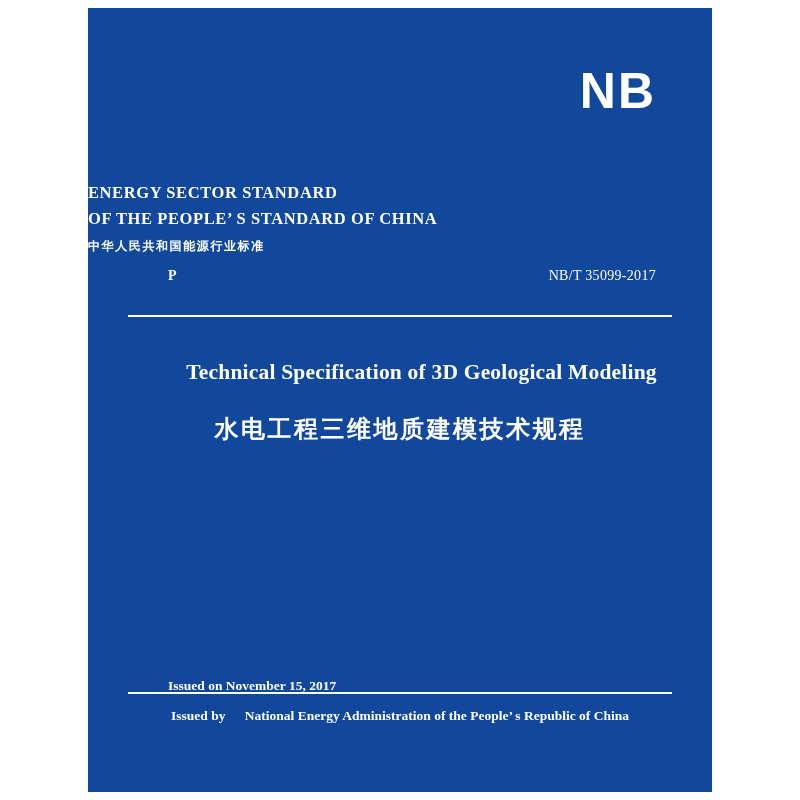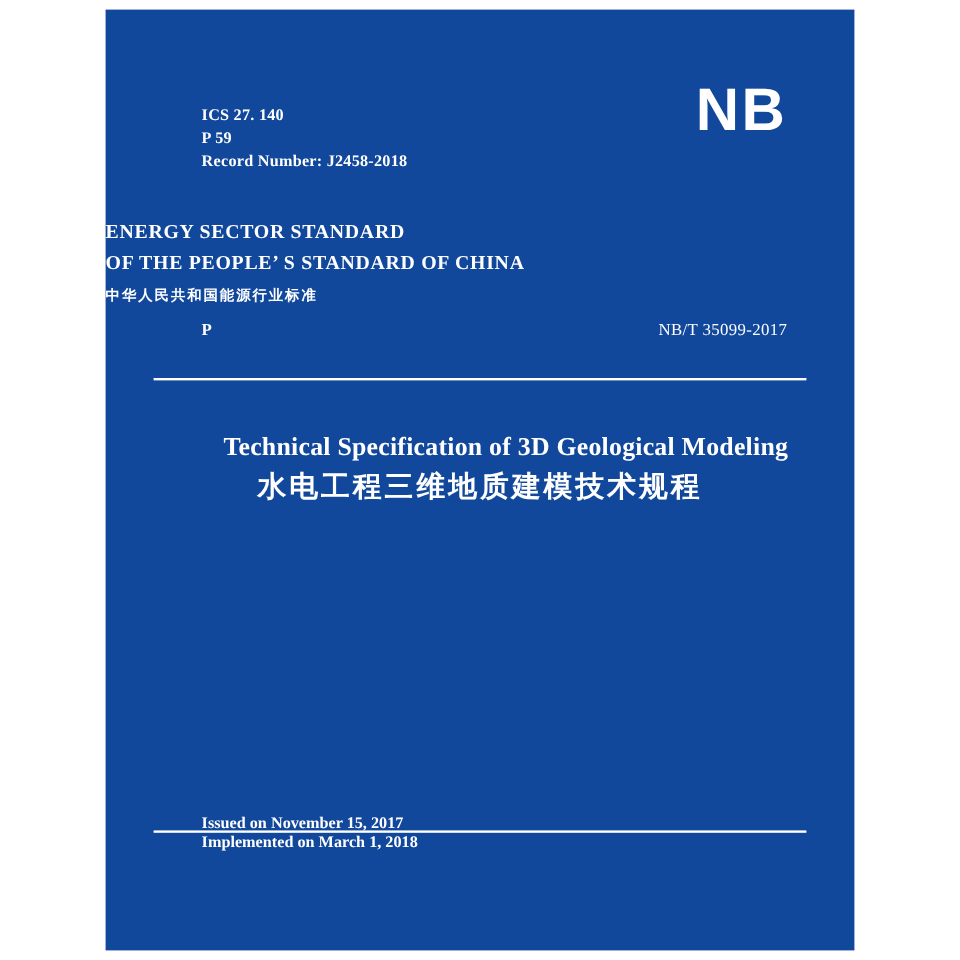--- a/index.html
+++ b/index.html
@@ -115,21 +115,21 @@
     text-align: center;
   }
   .title-en {
     font-size: 21.5px;
     font-weight: bold;
     line-height: 1.55;
     letter-spacing: 0.2px;
     padding-left: 43px;
   }
   .title-cn {
-    margin-top: 0;
+    margin-top: 24px;
     font-size: 24px;
     font-weight: bold;
     letter-spacing: 2.5px;
   }
   
   .dates-row {
     position: absolute;
     left: 80px;
     right: 60px;
     top: 670px;
@@ -155,25 +155,20 @@
   .issuer .by {
     margin-right: 16px;
   }
 </style>
 </head>
 <body>
 
 <div class="page">
   <div class="cover">
 
-    <div class="top-meta">
-      <div>ICS 27. 140</div>
-      <div>P 59</div>
-      <div>Record Number: J2458-2018</div>
-    </div>
 
     <div class="nb-logo">NB</div>
 
     <div class="std-block">
       <div class="std-line1">ENERGY SECTOR STANDARD</div>
       <div class="std-line2">OF THE PEOPLE’ S STANDARD OF CHINA</div>
       <div class="std-cn">中华人民共和国能源行业标准</div>
     </div>
 
     <div class="desig-row">
@@ -183,20 +178,23 @@
 
     <div class="rule rule-top"></div>
 
     <div class="title-block">
       <div class="title-en">Technical Specification of 3D Geological Modeling</div>
       <div class="title-cn">水电工程三维地质建模技术规程</div>
     </div>
 
     <div class="dates-row">
       <div>Issued on November 15, 2017</div>
-      <div>Implemented on March 1, 2018</div>
     </div>
 
     <div class="rule rule-bottom"></div>
 
+    <div class="issuer">
+      <span class="by">Issued by</span>
+      <span>National Energy Administration of the People’ s Republic of China</span>
+    </div>
 
   </div>
 </div>
 
 </body></html>

